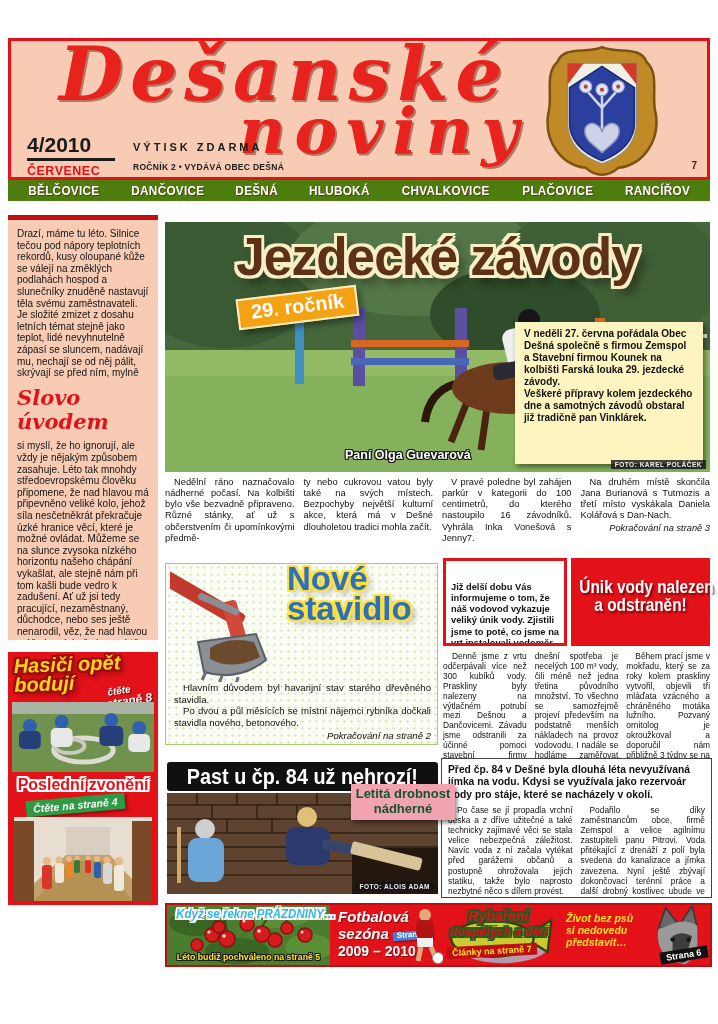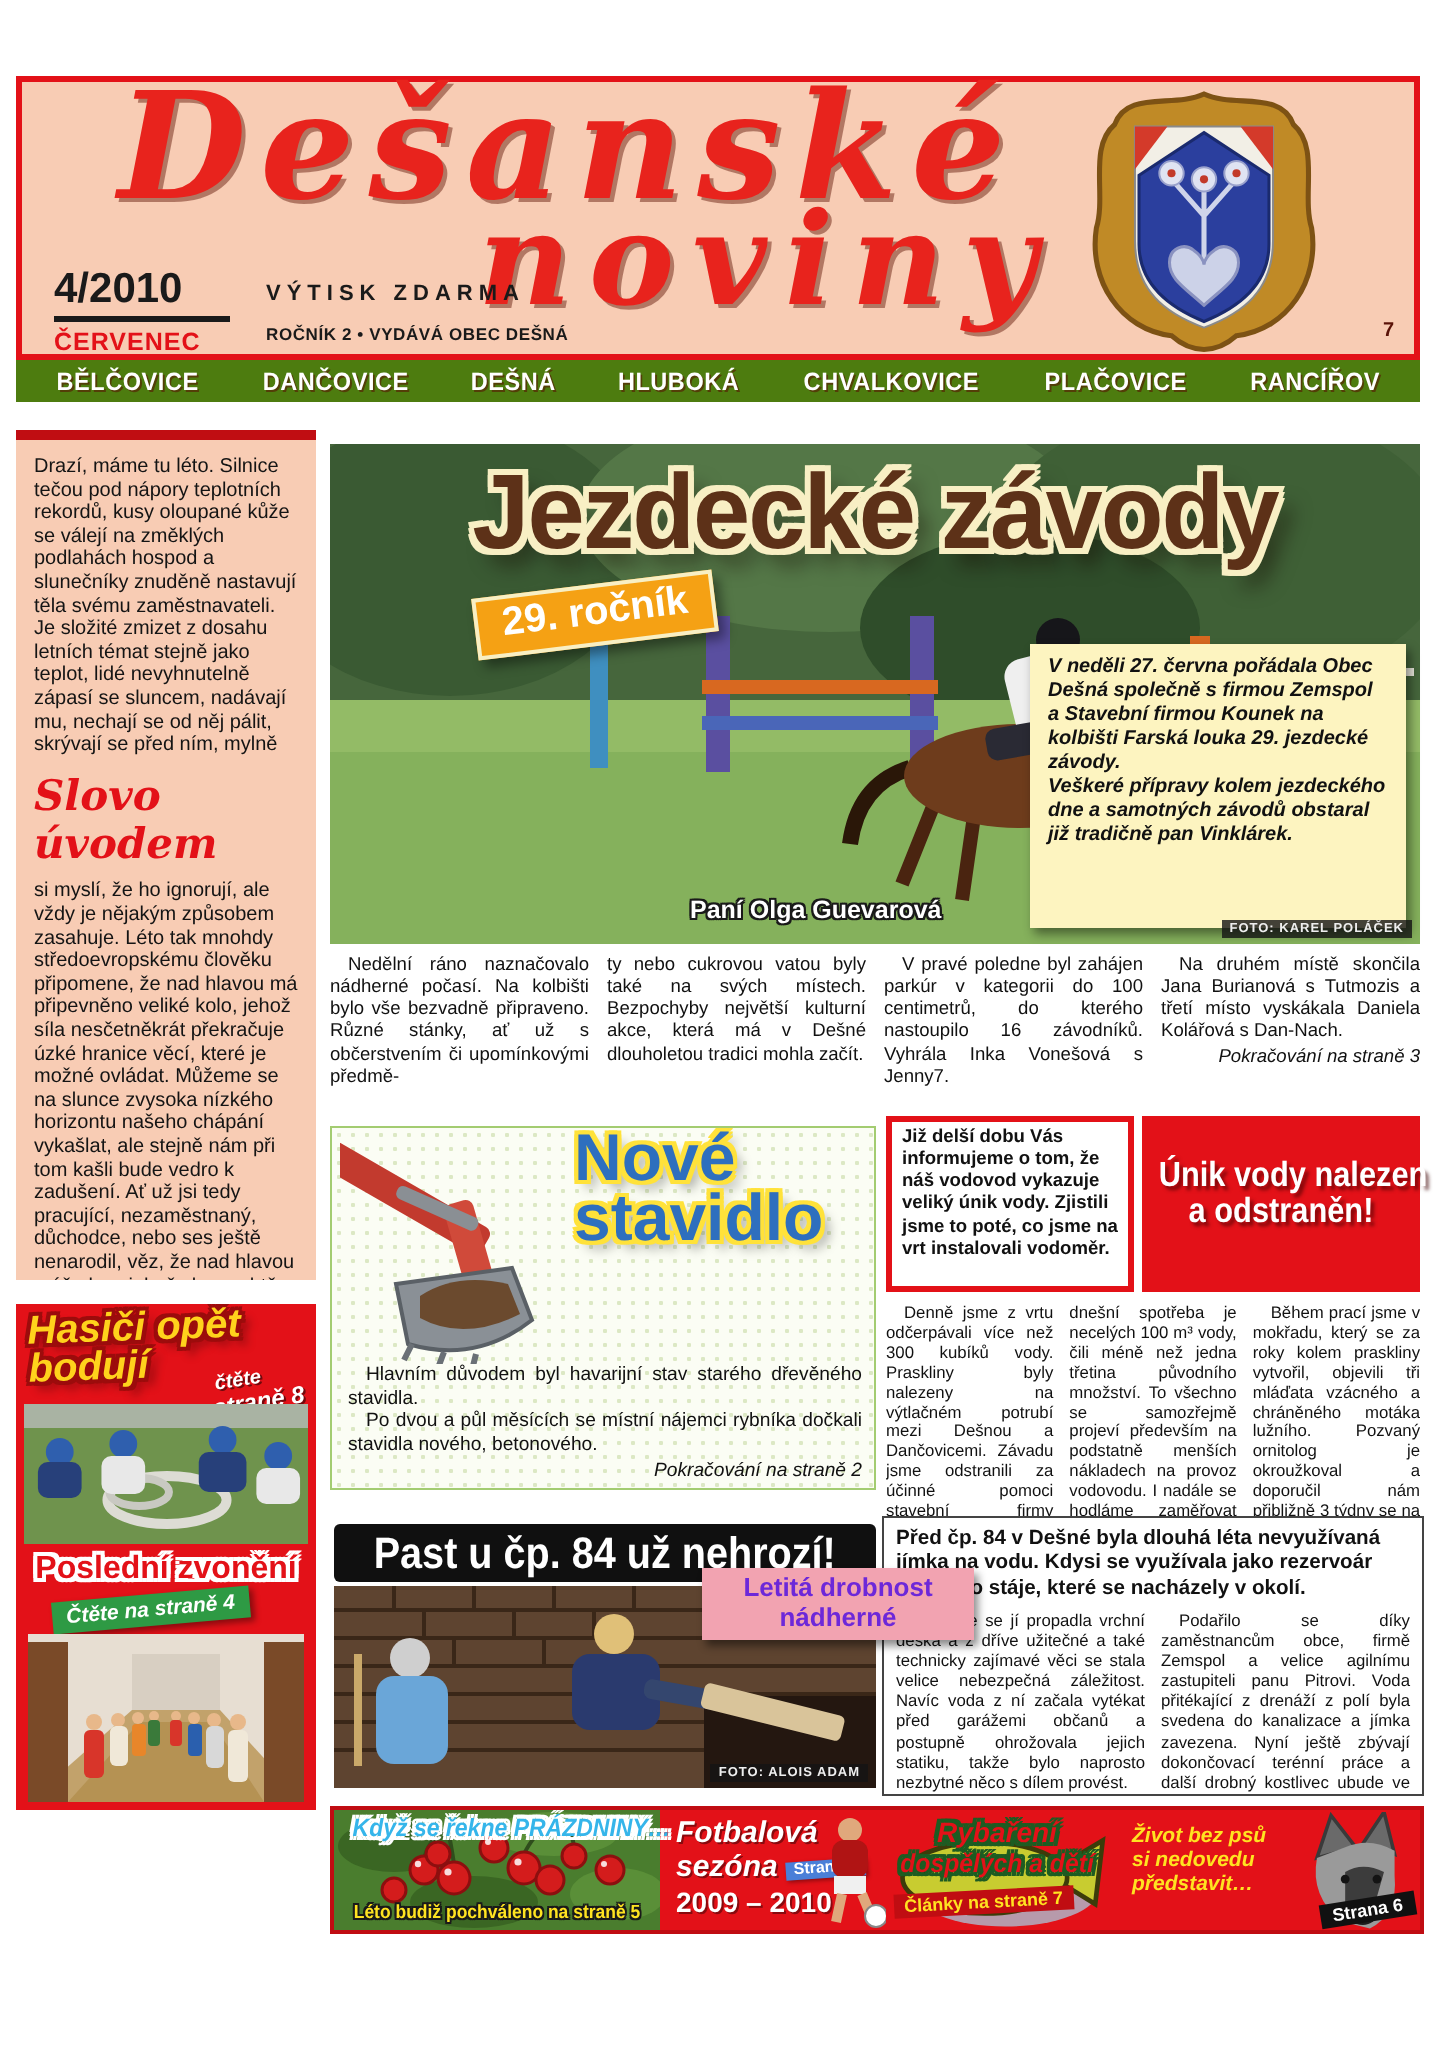--- a/index.html
+++ b/index.html
@@ -65,21 +65,21 @@
 
   
   #main-photo{left:165px;top:222px;width:545px;height:250px;overflow:visible;}
   #jezdecke-headline{left:0;top:4px;width:545px;text-align:center;font-size:53px;font-weight:bold;
                      letter-spacing:-1px;color:#5d3118;transform:scaleX(.97);white-space:nowrap;}
   #jezdecke-badge{left:72px;top:70px;background:#f5a114;color:#fff;font-weight:bold;font-size:20px;
                   padding:1px 12px 3px;transform:rotate(-7deg);border:2px solid #f8efc4;
                   box-shadow:3px 4px 6px rgba(0,0,0,.4);white-space:nowrap;}
   #jezdecke-infobox{left:350px;top:100px;width:188px;height:142px;background:#fdf4c0;padding:6px 9px;
                     font-size:10px;font-weight:bold;line-height:1.2;color:#111;box-shadow:2px 3px 5px rgba(0,0,0,.45);overflow:hidden;}
-  #jezdecke-infobox p{margin:0;font-style:italic;}
+  #jezdecke-infobox p{margin:0;}
   #jezdecke-caption{left:180px;top:226px;color:#fff;font-weight:bold;font-size:12.5px;}
   .photo-credit{position:absolute;right:4px;bottom:3px;background:rgba(20,20,20,.8);color:#eee;
                 font-size:6.5px;font-weight:bold;letter-spacing:.5px;padding:1px 4px;}
   #jezdecke-cols{left:165px;top:477px;width:545px;height:80px;display:flex;gap:9px;font-size:9.3px;
                  line-height:1.2;text-align:justify;overflow:hidden;}
   #jezdecke-cols .col{flex:1;}
   .indent{text-indent:9px;}
   .continue{display:block;text-align:right;font-style:italic;margin-top:1px;}
 
   
@@ -89,37 +89,37 @@
   #digger{left:4px;top:2px;width:122px;height:116px;}
   #stavidlo-title{right:0;top:0px;width:150px;font-weight:bold;color:#2e6fbe;line-height:.92;}
   #stavidlo-title .t1{font-size:33px;display:block;}
   #stavidlo-title .t2{font-size:33px;display:block;}
   #stavidlo-lead{right:8px;top:74px;width:178px;text-align:right;font-size:10.2px;font-weight:bold;line-height:1.22;}
   #stavidlo-body{left:8px;top:118px;width:257px;font-size:9.6px;line-height:1.22;text-align:justify;}
   #stavidlo-body p{margin:0;}
 
   
   #unik-intro{left:443px;top:558px;width:124px;height:88px;border:3px solid #e31118;background:#fff;
-              padding:2px 5px;font-size:9.3px;font-weight:bold;line-height:1.2;overflow:hidden;}
+              padding:21px 5px;font-size:9.3px;font-weight:bold;line-height:1.2;overflow:hidden;}
   #unik-headline{left:571px;top:558px;width:139px;height:88px;background:#e31118;color:#fff;text-align:center;
                  font-weight:bold;font-size:17.5px;line-height:1.05;padding-top:20px;
                  text-shadow:2px 2px 2px rgba(60,0,0,.6);}
   #unik-headline span{display:block;transform:scaleX(.88);white-space:nowrap;}
   #unik-cols{left:443px;top:652px;width:267px;height:106px;display:flex;gap:8px;font-size:8.4px;line-height:1.18;
              text-align:justify;overflow:hidden;}
   #unik-cols .col{flex:1;}
   .sig{float:right;font-weight:normal;}
 
   
   #past-bar{left:167px;top:762px;width:271px;height:29px;background:#101010;color:#fff;text-align:center;
             border-radius:3px;}
   #past-bar span{display:inline-block;font-size:22px;font-weight:bold;transform:scaleX(.9);white-space:nowrap;
                  margin-top:2px;}
   #past-photo{left:167px;top:793px;width:271px;height:101px;}
-  #past-badge{left:351px;top:784px;width:136px;background:#f2a3b1;color:#6d28d9;text-align:center;
+  #past-badge{left:351px;top:784px;width:104px;background:#f2a3b1;color:#14532d;text-align:center;
               font-weight:bold;font-size:13px;line-height:1.15;padding:3px 2px;box-shadow:2px 3px 4px rgba(0,0,0,.45);z-index:5;}
   #past-badge span{display:block;}
   #past-box{left:441px;top:758px;width:271px;height:140px;border:1px solid #444;padding:5px 6px;overflow:hidden;}
   #past-intro{font-size:10.3px;font-weight:bold;line-height:1.2;margin:0 0 4px;}
   #past-cols{display:flex;gap:8px;font-size:8.4px;line-height:1.2;text-align:justify;}
   #past-cols .col{flex:1;}
 
   
   #bottom-strip{left:165px;top:903px;width:547px;height:64px;background:#e31118;border:2px solid #c00d12;
                 display:flex;overflow:hidden;}

